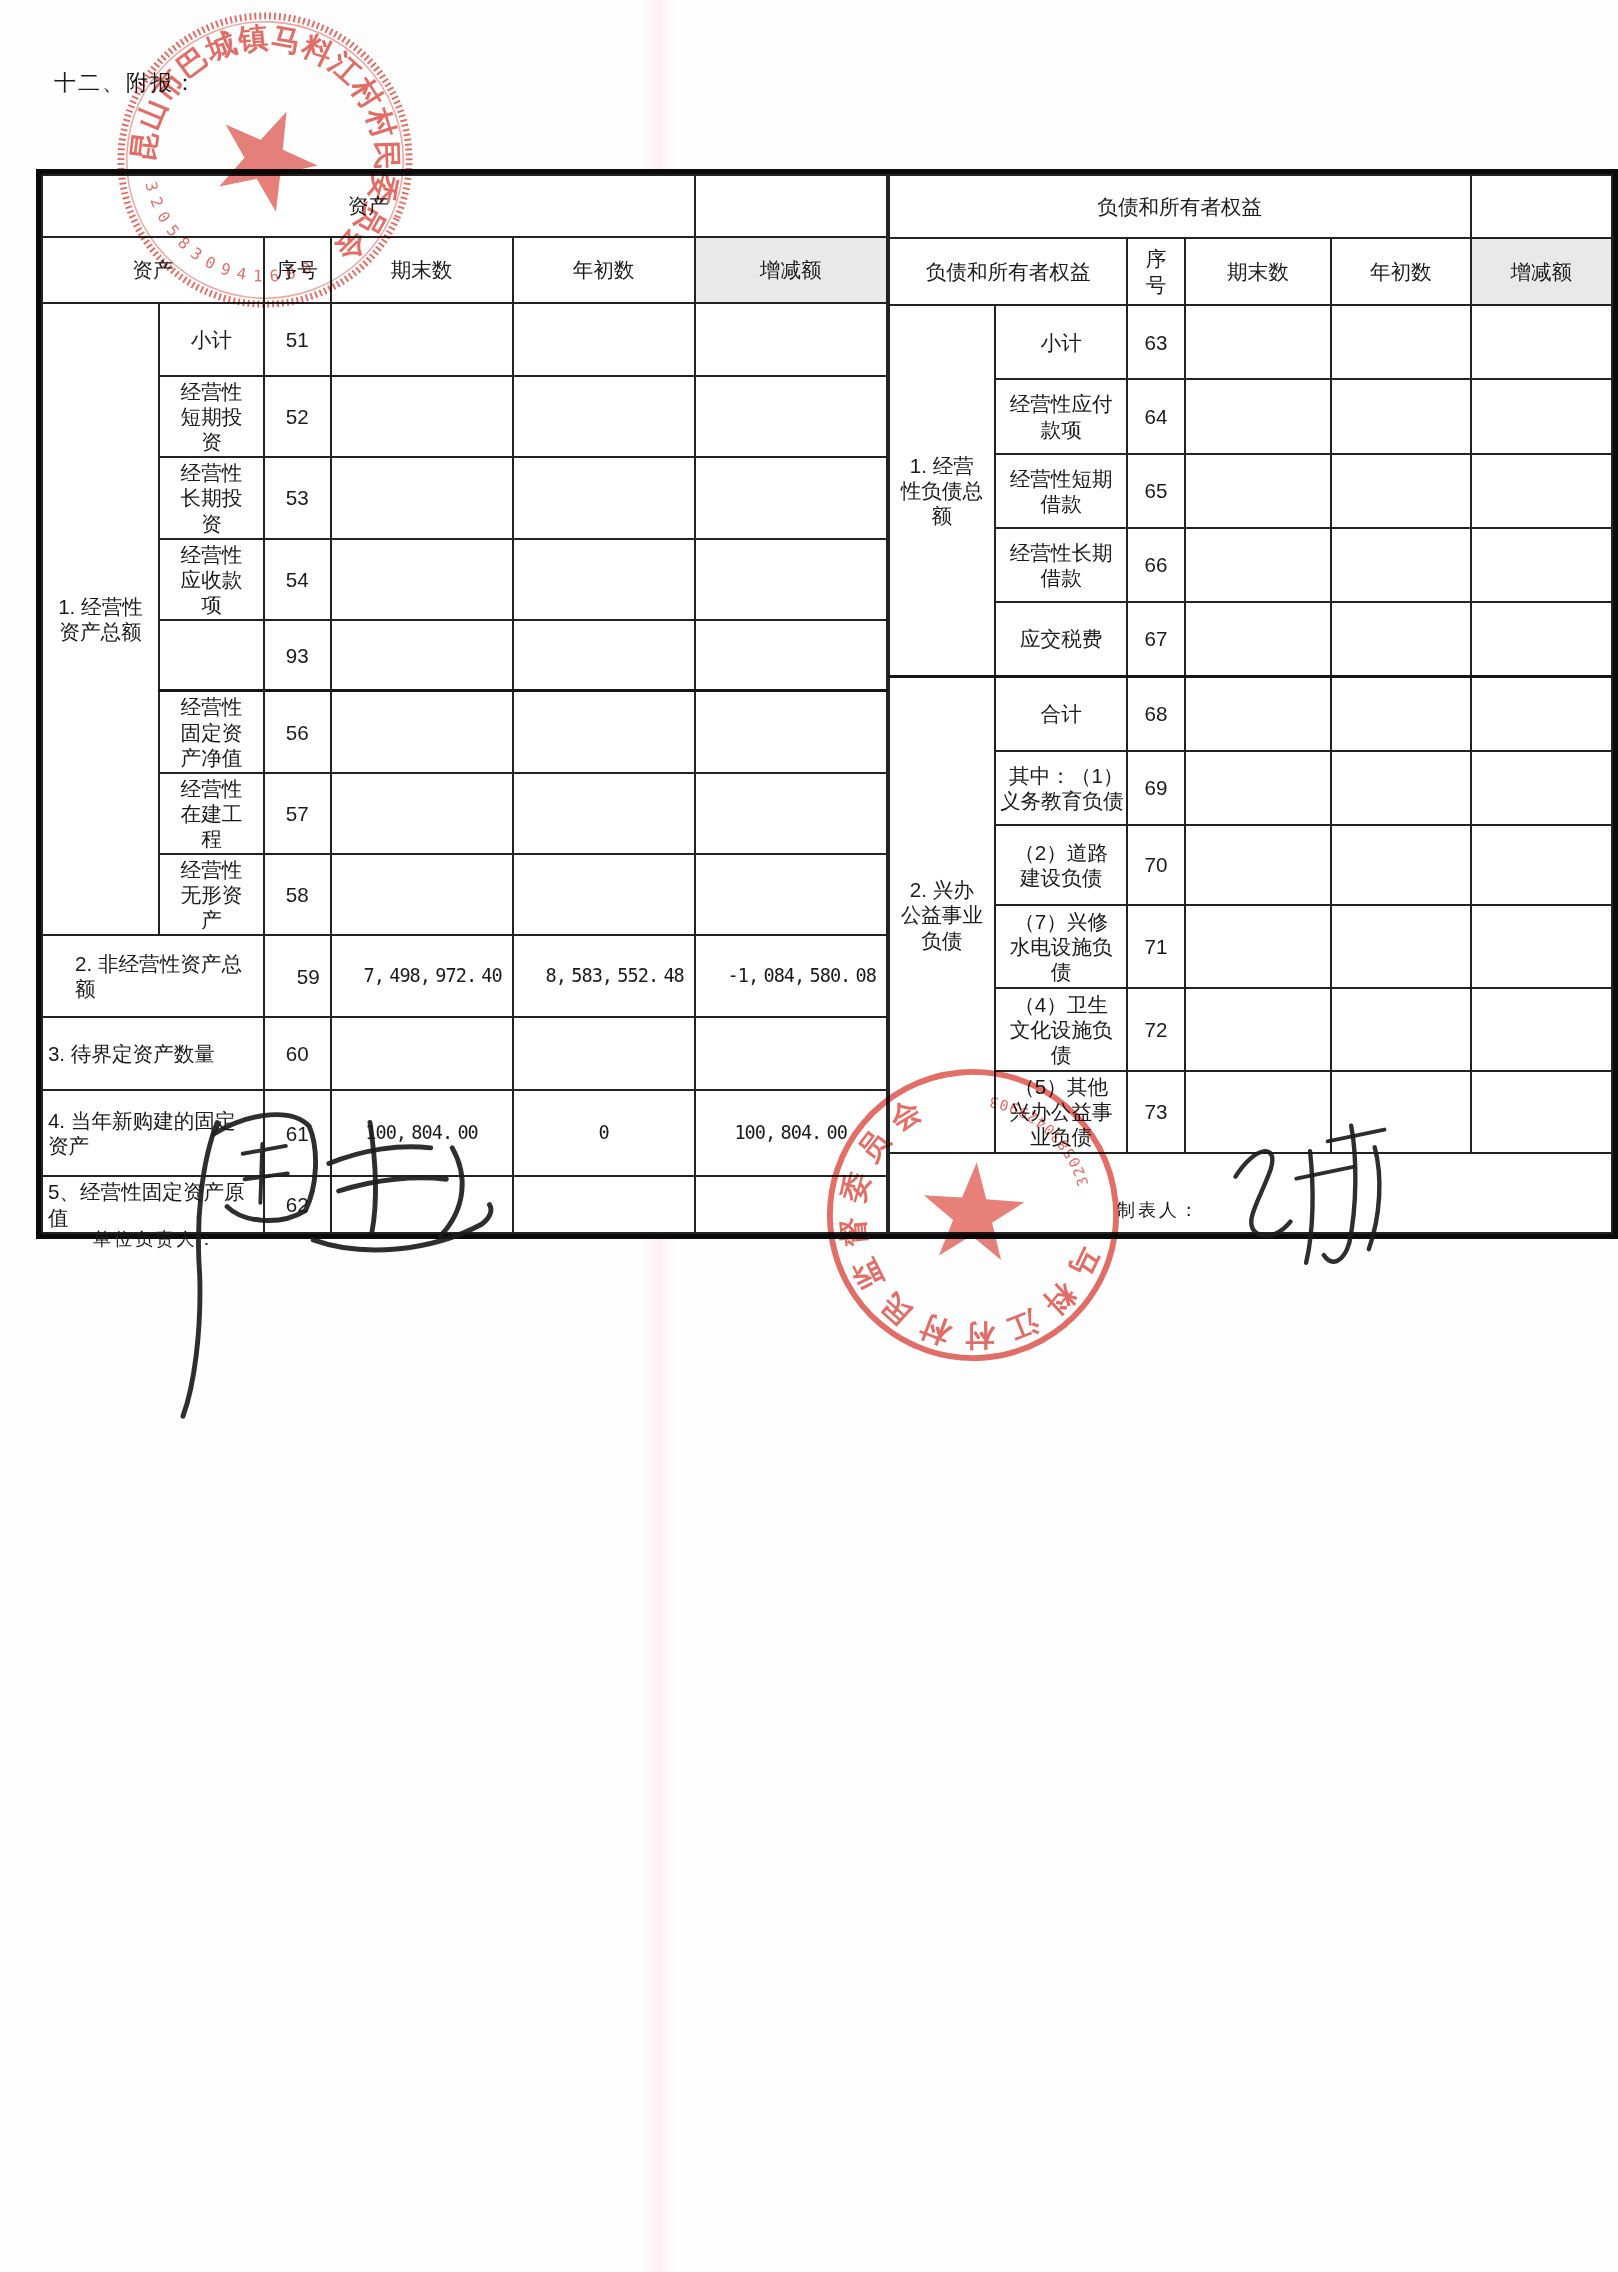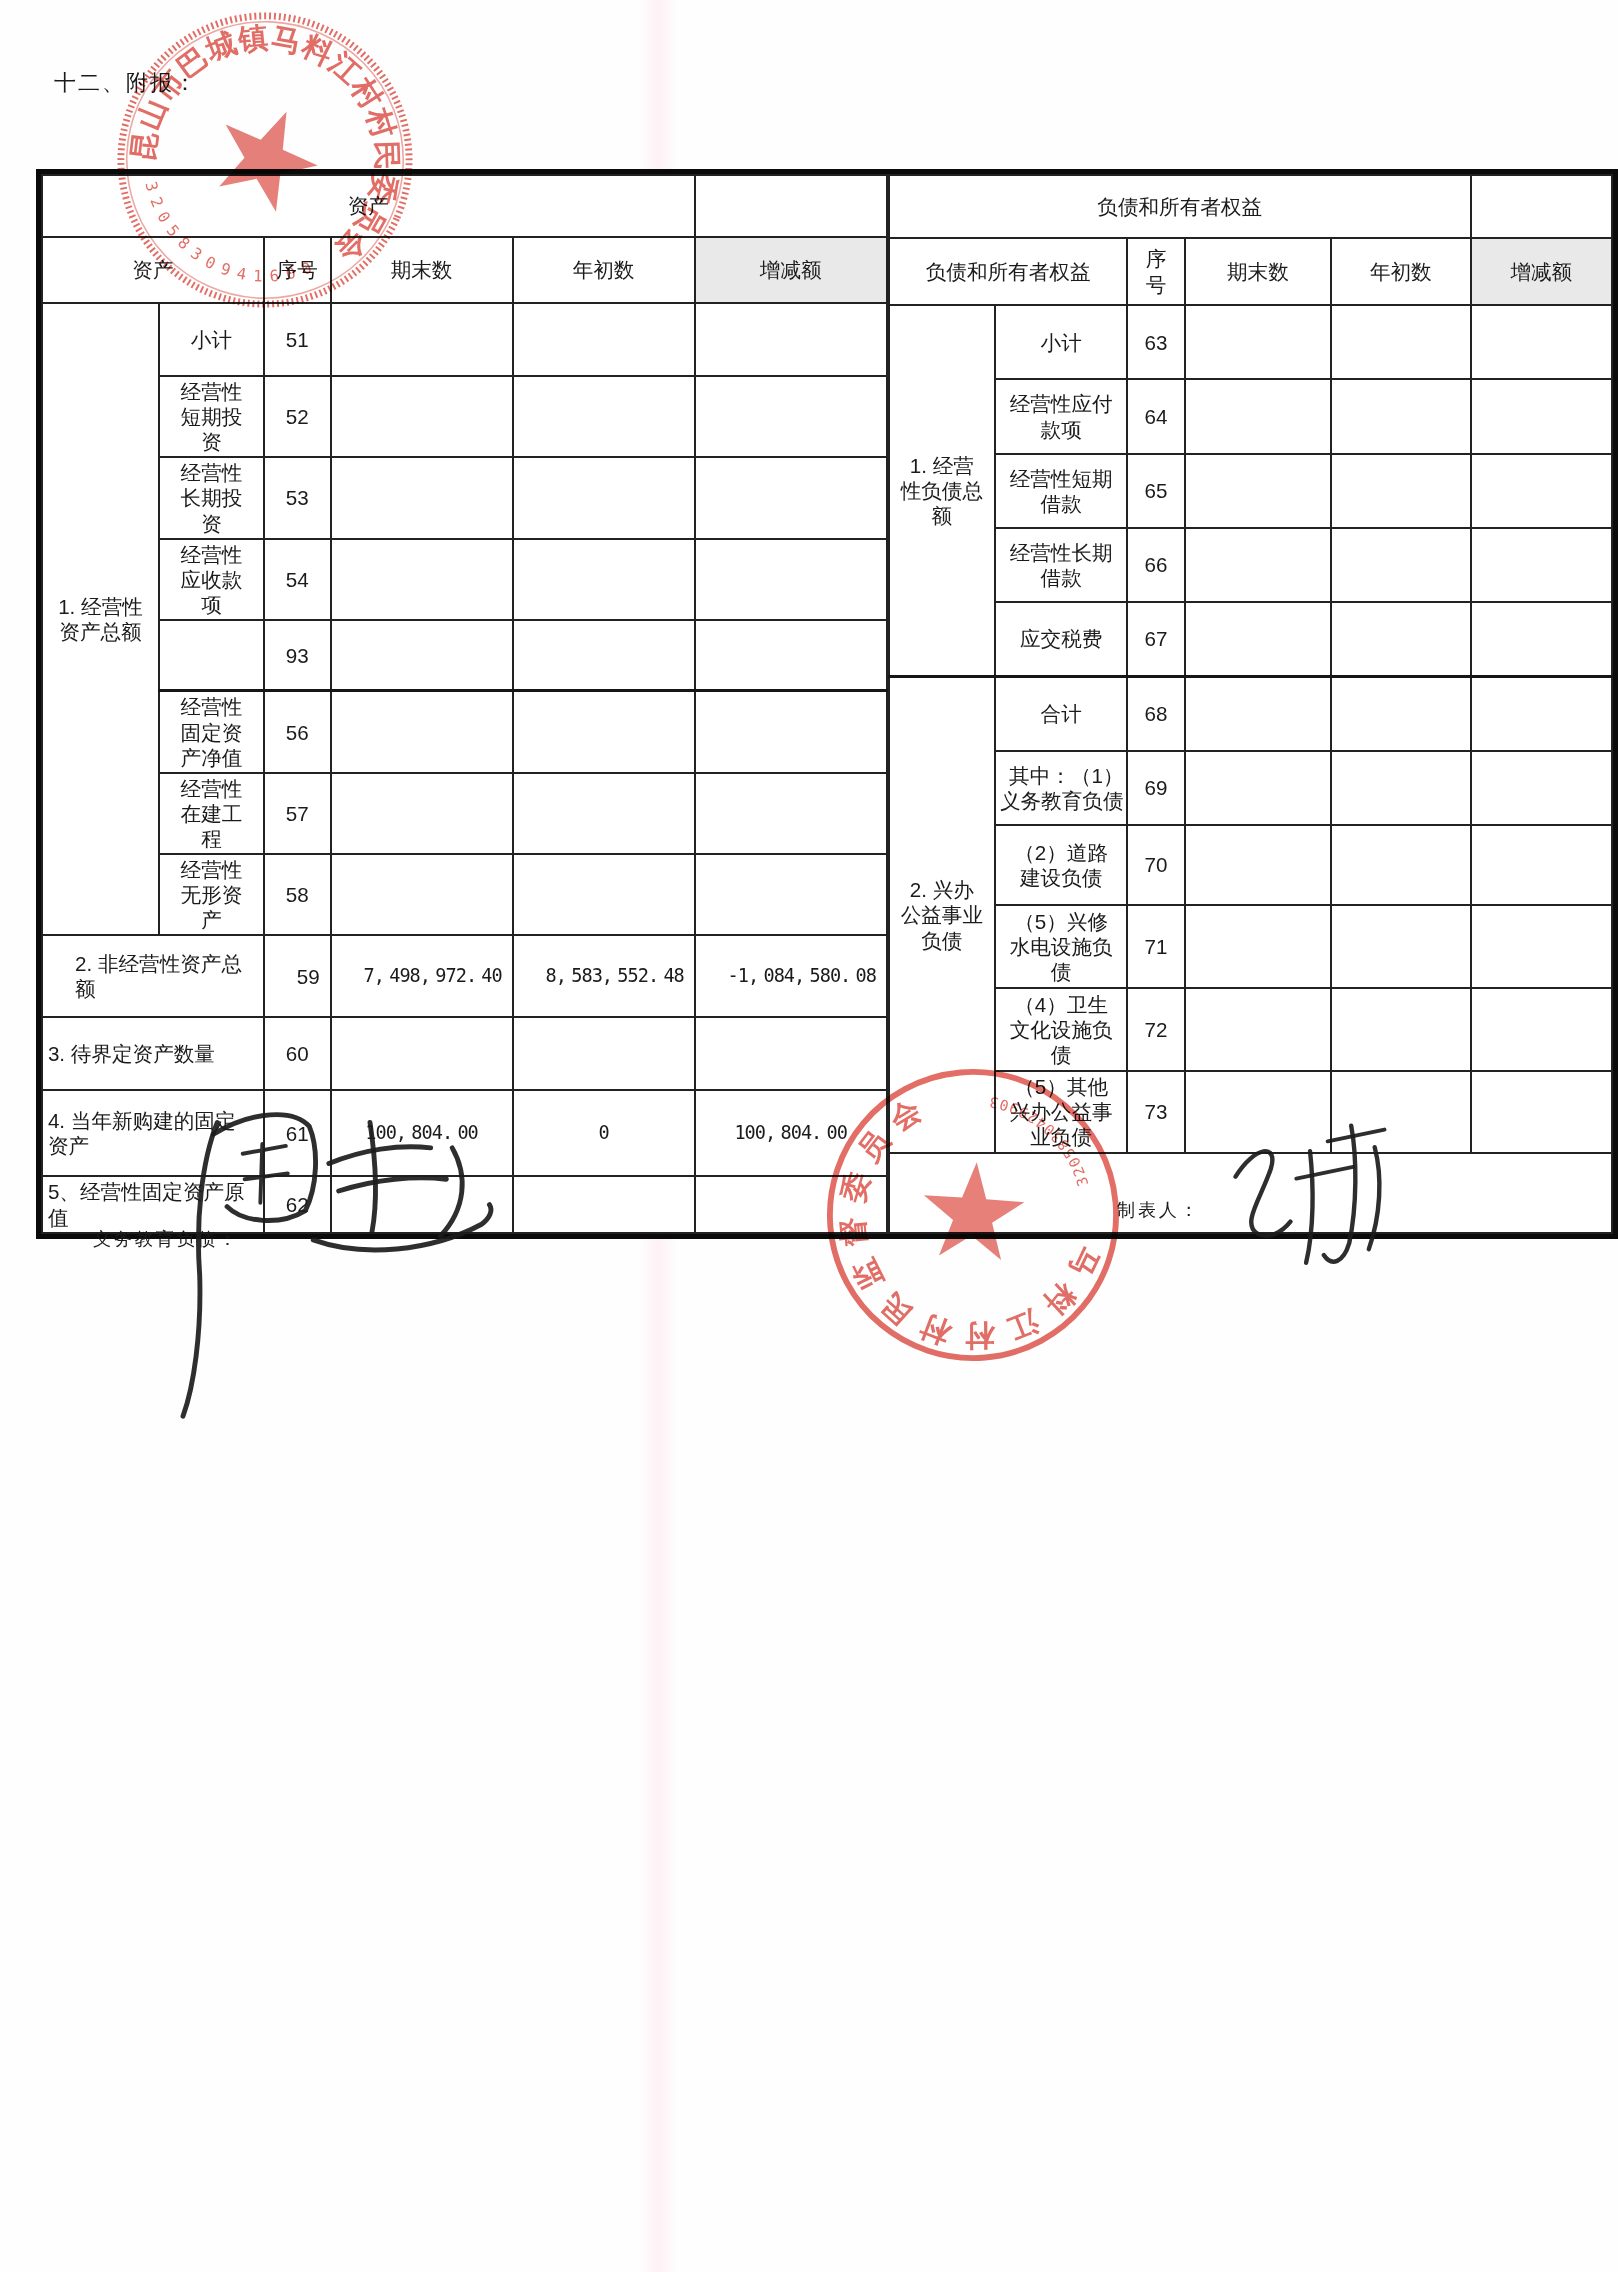--- a/index.html
+++ b/index.html
@@ -223,21 +223,21 @@
         <td></td>
       </tr>
       <tr style="height:79px">
         <td class="itemcell">（2）道路建设负债</td>
         <td>70</td>
         <td></td>
         <td></td>
         <td></td>
       </tr>
       <tr style="height:71px">
-        <td class="itemcell">（5）兴修水电设施负债</td>
+        <td class="itemcell">（7）兴修水电设施负债</td>
         <td>71</td>
         <td></td>
         <td></td>
         <td></td>
       </tr>
       <tr style="height:71px">
         <td class="itemcell">（4）卫生文化设施负债</td>
         <td>72</td>
         <td></td>
         <td></td>
@@ -250,21 +250,21 @@
         <td></td>
         <td></td>
       </tr>
       <tr style="height:78px">
         <td colspan="6"></td>
       </tr>
     </tbody>
       </table>
   </div>
 
-  <div class="footer-label" style="left:93px;top:1227px;">义务教育负债：</div>
+  <div class="footer-label" style="left:93px;top:1227px;">单位负责人：</div>
   <div class="footer-label" style="left:1117px;top:1198px;">制表人：</div>
 
   <svg class="sig" style="left:137px;top:1093px;" width="372" height="333" viewBox="0 0 380 340">
     <path d="M 82 30 C 66 70 60 130 64 185 C 66 245 58 300 47 330" stroke-width="5"></path>
     <path d="M 78 42 C 118 18 160 16 176 34 C 186 58 184 96 172 120 C 146 136 108 132 92 116" stroke-width="5"></path>
     <path d="M 108 62 L 152 54 M 110 88 L 154 82 M 128 52 L 126 112" stroke-width="4"></path>
     <path d="M 196 72 C 230 58 268 52 300 56 M 206 100 C 244 88 284 84 316 88" stroke-width="5"></path>
     <path d="M 238 30 C 244 70 246 110 240 142" stroke-width="5"></path>
     <path d="M 180 150 C 230 168 300 162 352 134 C 360 128 364 120 360 114" stroke-width="5"></path>
     <path d="M 322 56 C 338 84 336 118 310 146" stroke-width="5"></path>

